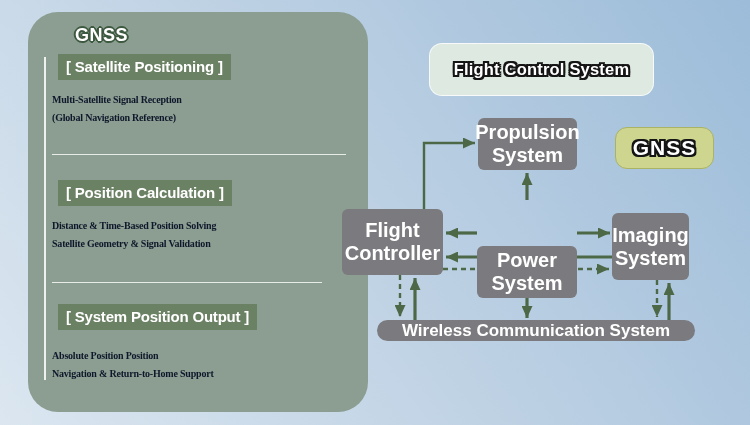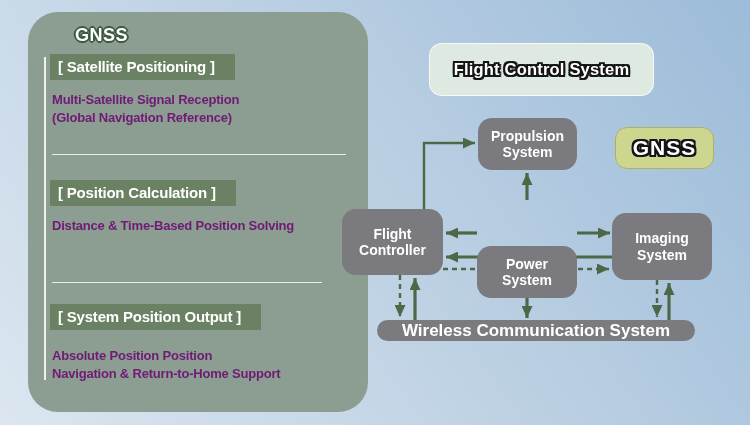--- a/index.html
+++ b/index.html
@@ -18,26 +18,27 @@
   .panel-title{
     left:47px;top:13px;font-size:18px;font-weight:bold;color:#fff;letter-spacing:.5px;
     text-shadow:-1px -1px 0 #3e5a41,0 -1px 0 #3e5a41,1px -1px 0 #3e5a41,
                 -1px 0 0 #3e5a41,1px 0 0 #3e5a41,
                 -1px 1px 0 #3e5a41,0 1px 0 #3e5a41,1px 1px 0 #3e5a41,
                 -2px 0 0 #3e5a41,2px 0 0 #3e5a41,0 2px 0 #3e5a41,0 -2px 0 #3e5a41;
   }
   .vline{left:16px;top:45px;width:2px;height:323px;background:rgba(255,255,255,.85);}
   .heading{
     display:inline-block;background:#6b8164;color:#fff;
-    font-size:15px;font-weight:bold;padding:4px 20px 5px 8px;letter-spacing:-.2px;
+    font-size:15px;font-weight:bold;padding:4px 8px 5px 8px;letter-spacing:-.2px;
     white-space:nowrap;
+    margin-left:8px;
   }
   .bodytext{
-    color:#701a75;font-size:13px;font-weight:bold;line-height:18px;
-    letter-spacing:-.2px;white-space:nowrap;
+    color:#0f172a;font-size:10px;font-weight:bold;line-height:18px;
+    letter-spacing:-.2px;white-space:nowrap;font-family:Liberation Serif, serif;
   }
   .divider{height:1px;background:rgba(255,255,255,.8);}
 
   
   .fcs-title{
     left:429px;top:43px;width:223px;height:51px;
     background:#dee9e1;border:1px solid rgba(255,255,255,.75);border-radius:13px;
     display:flex;align-items:center;justify-content:center;
     color:#fff;font-size:16.5px;font-weight:bold;letter-spacing:.2px;
   }
@@ -48,29 +49,29 @@
                 -1px -1px 0 #151515,1px -1px 0 #151515,-1px 1px 0 #151515,1px 1px 0 #151515;
     text-align:center;
   }
   .gnss-badge{
     left:615px;top:127px;width:97px;height:40px;
     background:#ced58e;border:1px solid #aab263;border-radius:12px;
     display:flex;align-items:center;justify-content:center;
     color:#fff;font-size:21px;font-weight:bold;letter-spacing:1px;
   }
   .node{
-    background:#7b7a7e;border-radius:14px;
+    background:#7b7a7e;border-radius:6px;
     display:flex;align-items:center;justify-content:center;
-    color:#fff;font-size:14px;font-weight:bold;line-height:1.15;
+    color:#fff;font-size:20px;font-weight:bold;line-height:1.15;
     text-align:center;white-space:pre-line;
   }
   .n-propulsion{left:478px;top:118px;width:99px;height:52px;}
   .n-power{left:477px;top:200px;width:100px;height:52px;margin-top:46px;}
   .n-flight{left:342px;top:209px;width:101px;height:66px;}
-  .n-imaging{left:612px;top:213px;width:100px;height:67px;}
+  .n-imaging{left:612px;top:213px;width:77px;height:67px;}
   .n-wireless{left:377px;top:320px;width:318px;height:21px;font-size:17px;border-radius:14px;}
 
   svg.wires{left:0;top:0;width:750px;height:425px;pointer-events:none;}
   .wire{stroke:#4d6847;fill:none;}
   .w3{stroke-width:3.2px;}
   .w2{stroke-width:2.4px;}
   .dash{stroke-width:2.4px;stroke-dasharray:5 4;}
 </style>
 </head>
 <body>
@@ -86,20 +87,21 @@
     <div>Multi-Satellite Signal Reception</div>
     <div>(Global Navigation Reference)</div>
   </div>
   <div class="abs divider" style="left:24px;top:142px;width:294px;"></div>
 
   <div class="abs" style="left:22px;top:168px;border-radius:10px;">
     <span class="heading">[ Position Calculation ]</span>
   </div>
   <div class="abs bodytext" style="left:24px;top:205px;">
     <div>Distance &amp; Time-Based Position Solving</div>
+    <div>Satellite Geometry &amp; Signal Validation</div>
   </div>
   <div class="abs divider" style="left:24px;top:270px;width:270px;"></div>
 
   <div class="abs" style="left:22px;top:292px;">
     <span class="heading">[ System Position Output ]</span>
   </div>
   <div class="abs bodytext" style="left:24px;top:335px;">
     <div>Absolute Position Position</div>
     <div>Navigation &amp; Return-to-Home Support</div>
   </div>

